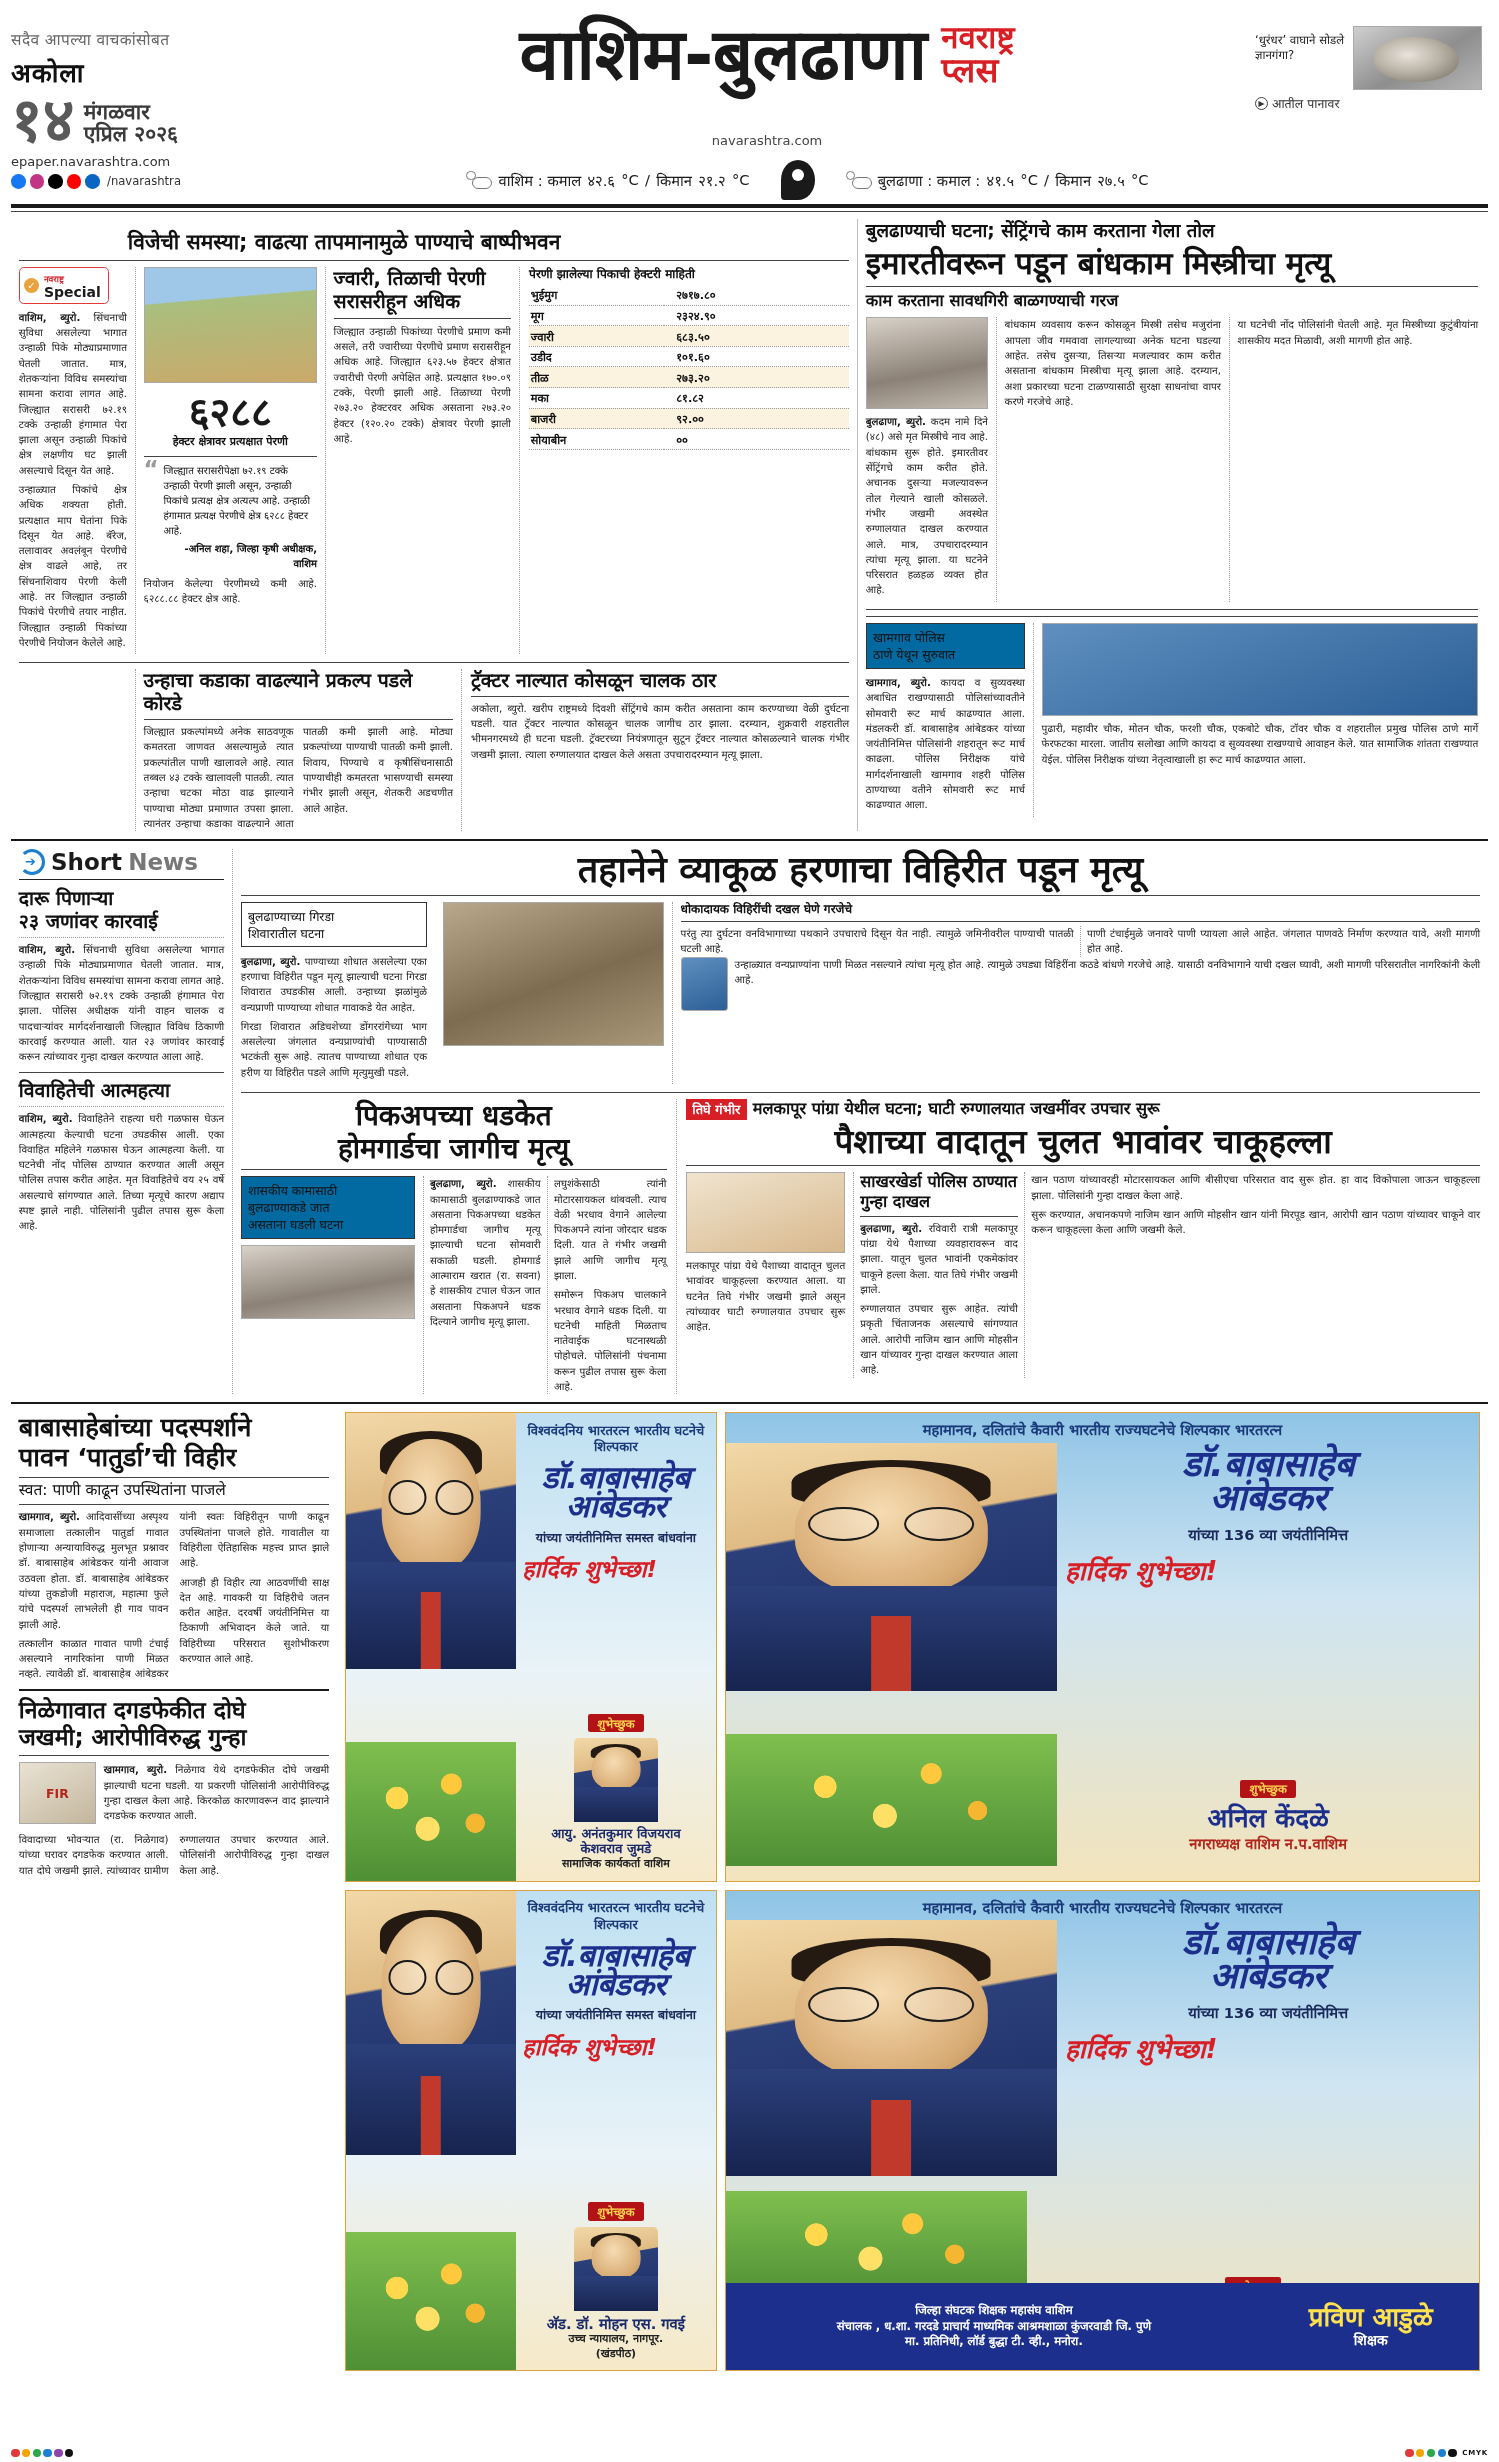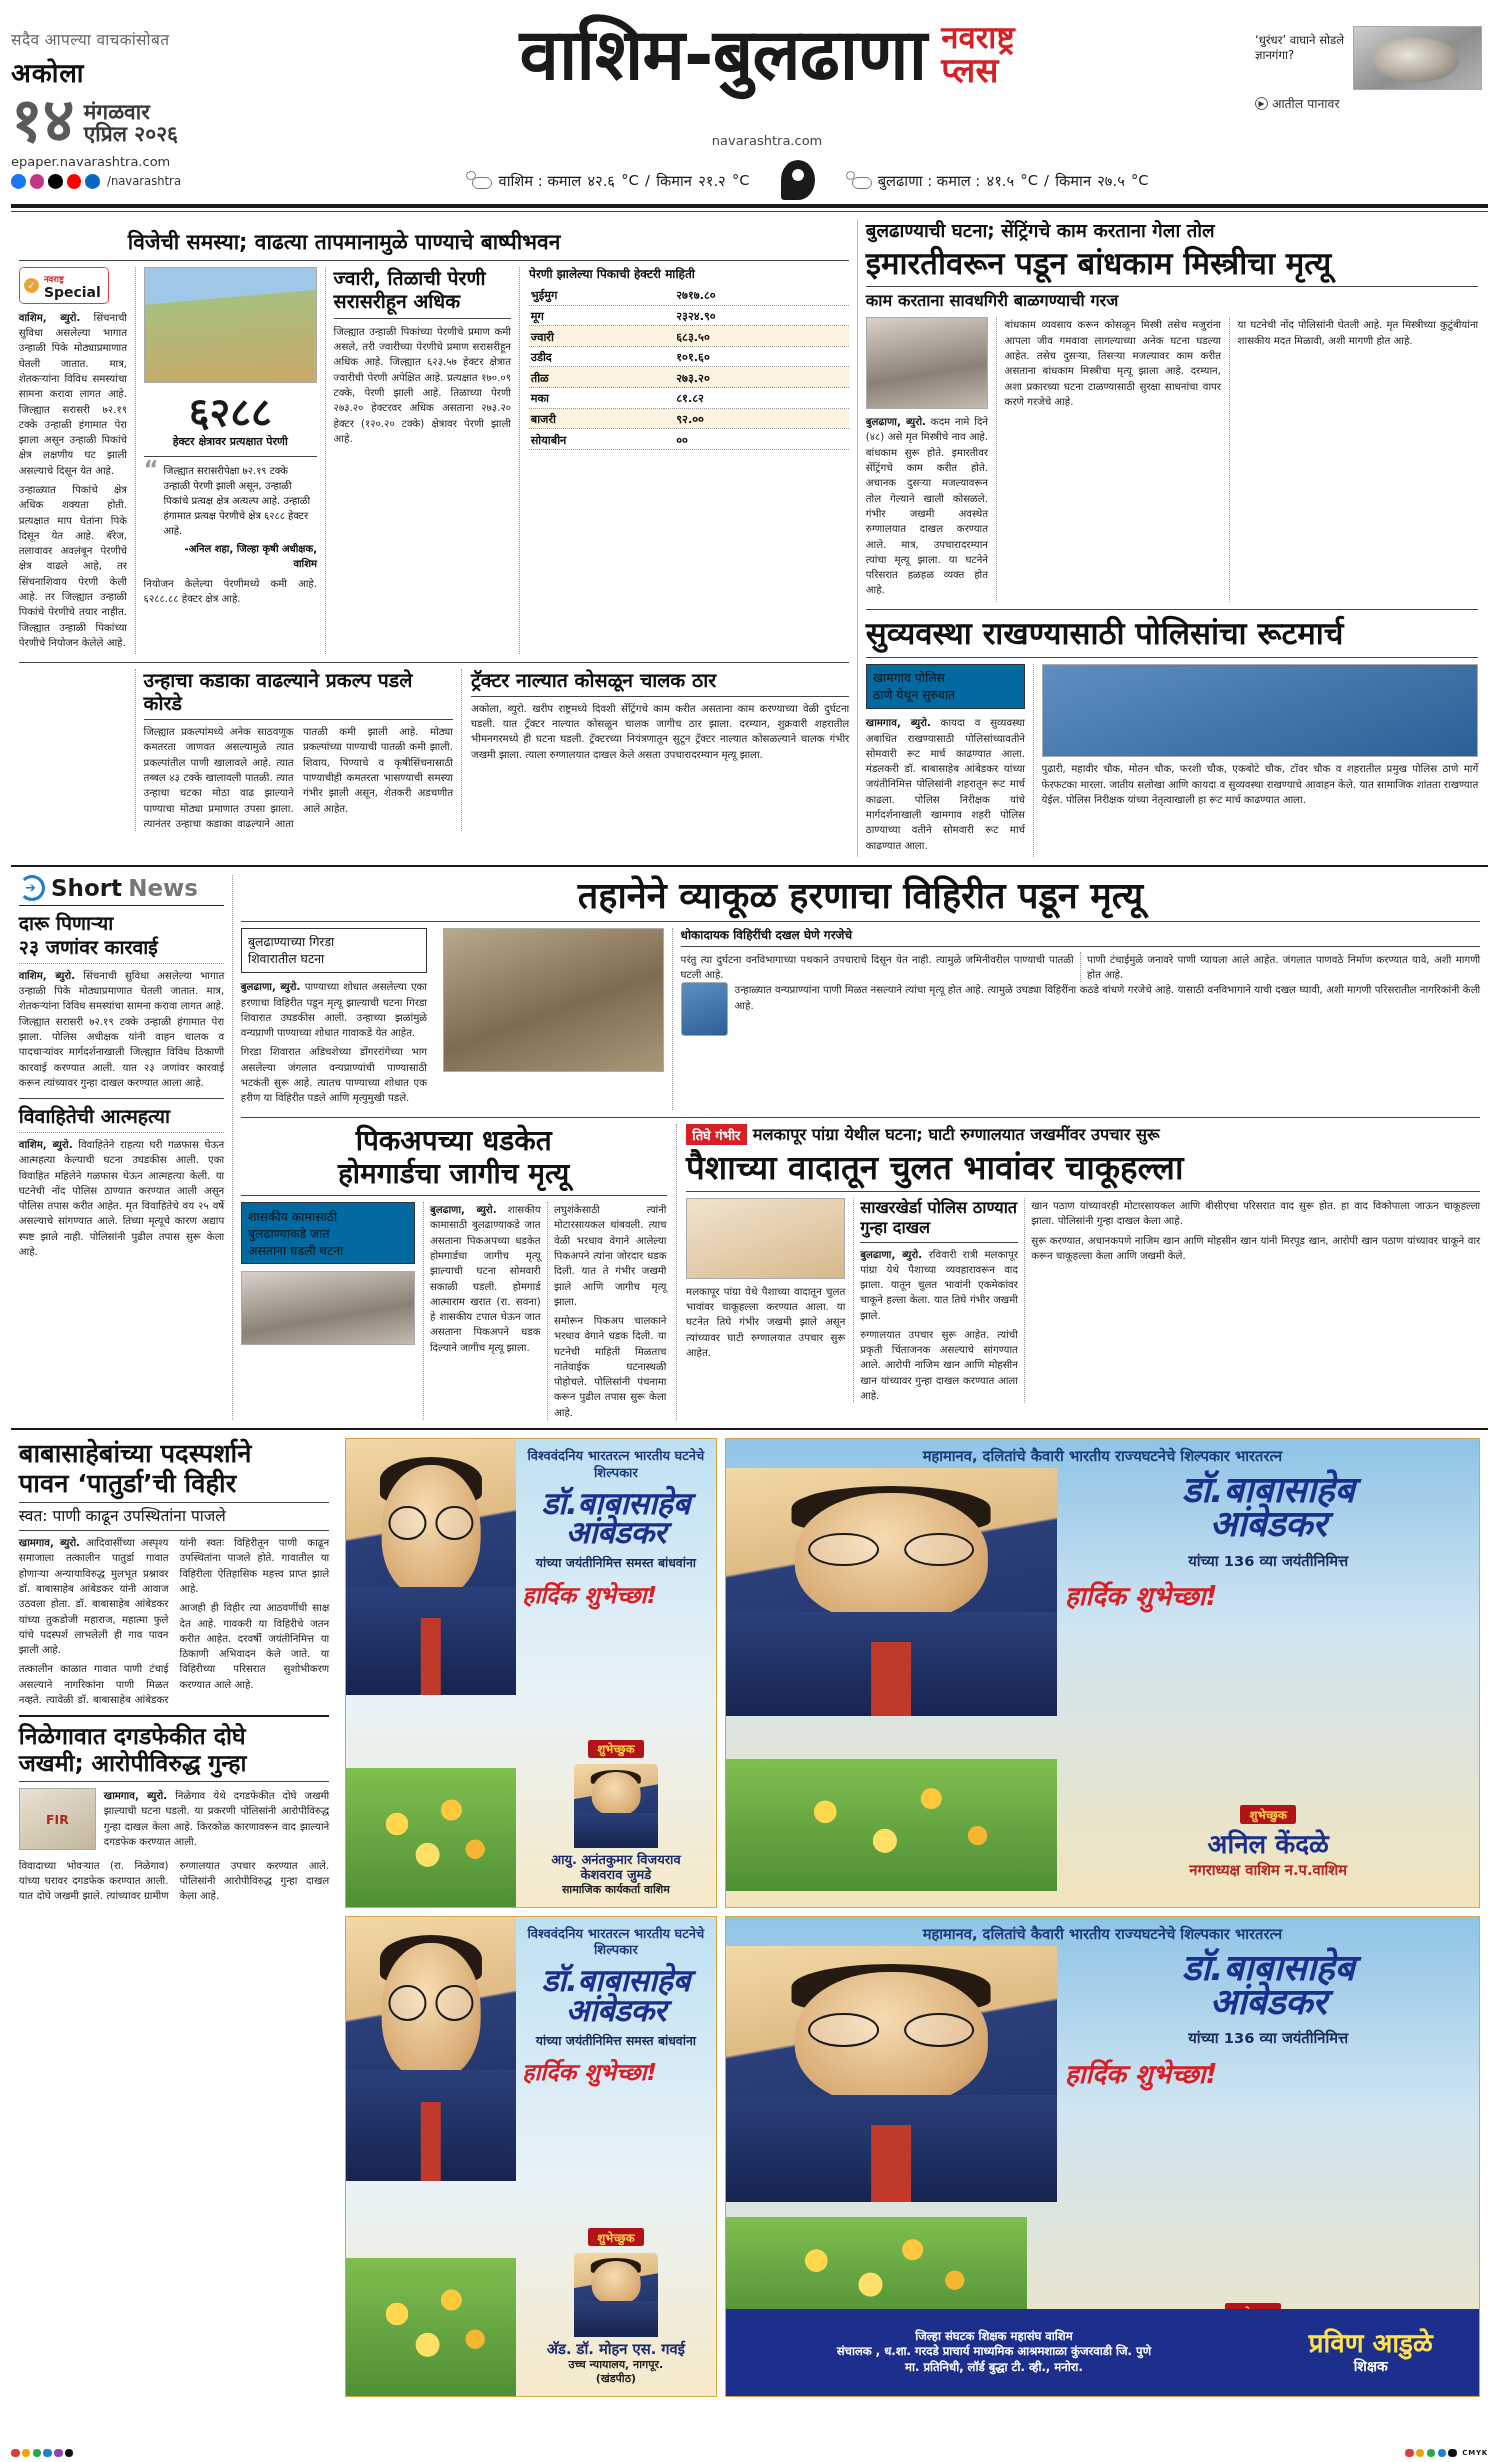--- a/index.html
+++ b/index.html
@@ -387,21 +387,20 @@
           <div class="body-txt">बांधकाम व्यवसाय करून कोसळून मिस्त्री तसेच मजुरांना आपला जीव गमवावा लागल्याच्या अनेक घटना घडल्या आहेत. तसेच दुसऱ्या, तिसऱ्या मजल्यावर काम करीत असताना बांधकाम मिस्त्रीचा मृत्यू झाला आहे. दरम्यान, अशा प्रकारच्या घटना टाळण्यासाठी सुरक्षा साधनांचा वापर करणे गरजेचे आहे.</div>
         </div>
         <div class="vrule-dot" style="flex:1; padding-left:7.8px;">
           <div class="body-txt">या घटनेची नोंद पोलिसांनी घेतली आहे. मृत मिस्त्रीच्या कुटुंबीयांना शासकीय मदत मिळावी, अशी मागणी होत आहे.</div>
         </div>
       </div>
 
       <div class="rule-thin" style="margin-top:7.8px;"></div>
 
       <div style="margin-top:6.2px;">
-        <h2 class="hl-lg">सुव्यवस्था राखण्यासाठी पोलिसांचा रूटमार्च</h2>
         <div class="rule-thin" style="margin-top:4.7px;"></div>
         <div class="band" style="margin-top:6.2px;">
           <div style="width:167px; padding-right:7.8px;">
             <div class="boxed shaded">
               <div class="hl-xs">खामगाव पोलिस</div>
               <div class="hl-xs">ठाणे येथून सुरुवात</div>
             </div>
             <div class="body-txt" style="margin-top:6.2px;">
               <p><span class="bullet">खामगाव, ब्युरो.</span>
                  <span>कायदा व सुव्यवस्था अबाधित राखण्यासाठी पोलिसांच्यावतीने सोमवारी रूट मार्च काढण्यात आला. मंडलकरी डॉ. बाबासाहेब आंबेडकर यांच्या जयंतीनिमित्त पोलिसांनी शहरातून रूट मार्च काढला. पोलिस निरीक्षक यांचे मार्गदर्शनाखाली खामगाव शहरी पोलिस ठाण्याच्या वतीने सोमवारी रूट मार्च काढण्यात आला.</span></p>
@@ -522,21 +521,21 @@
               <div class="body-txt" style="margin-top:3.9px;">समोरून पिकअप चालकाने भरधाव वेगाने धडक दिली. या घटनेची माहिती मिळताच नातेवाईक घटनास्थळी पोहोचले. पोलिसांनी पंचनामा करून पुढील तपास सुरू केला आहे.</div>
             </div>
           </div>
         </div>
 
         <div class="vrule-dot" style="flex:1; padding-left:9.3px;">
           <div style="display:flex; align-items:center; gap:6.2px;">
             <span class="tag-red">तिघे गंभीर</span>
             <span class="kicker">मलकापूर पांग्रा येथील घटना; घाटी रुग्णालयात जखमींवर उपचार सुरू</span>
           </div>
-          <h2 class="hl-lg" style="font-size:33px; margin-top:3.1px;">पैशाच्या वादातून चुलत भावांवर चाकूहल्ला</h2>
+          <h2 class="hl-lg" style="font-size:33px; text-align:center; margin-top:3.1px;">पैशाच्या वादातून चुलत भावांवर चाकूहल्ला</h2>
           <div class="rule-thin" style="margin-top:4.7px;"></div>
           <div class="band" style="margin-top:6.2px;">
             <div style="width:167px; padding-right:7.8px;">
               <div class="photo" style="height:81px; background:linear-gradient(160deg,#f0e4cf,#d8b88c);"></div>
               <div class="body-txt" style="margin-top:4.7px;">मलकापूर पांग्रा येथे पैशाच्या वादातून चुलत भावांवर चाकूहल्ला करण्यात आला. या घटनेत तिघे गंभीर जखमी झाले असून त्यांच्यावर घाटी रुग्णालयात उपचार सुरू आहेत.</div>
             </div>
             <div class="vrule-dot" style="width:171px; padding:0 6.2px;">
               <h3 class="hl-xs">साखरखेर्डा पोलिस ठाण्यात गुन्हा दाखल</h3>
               <div class="rule-thin" style="margin:3.9px 0;"></div>
               <div class="body-txt">

